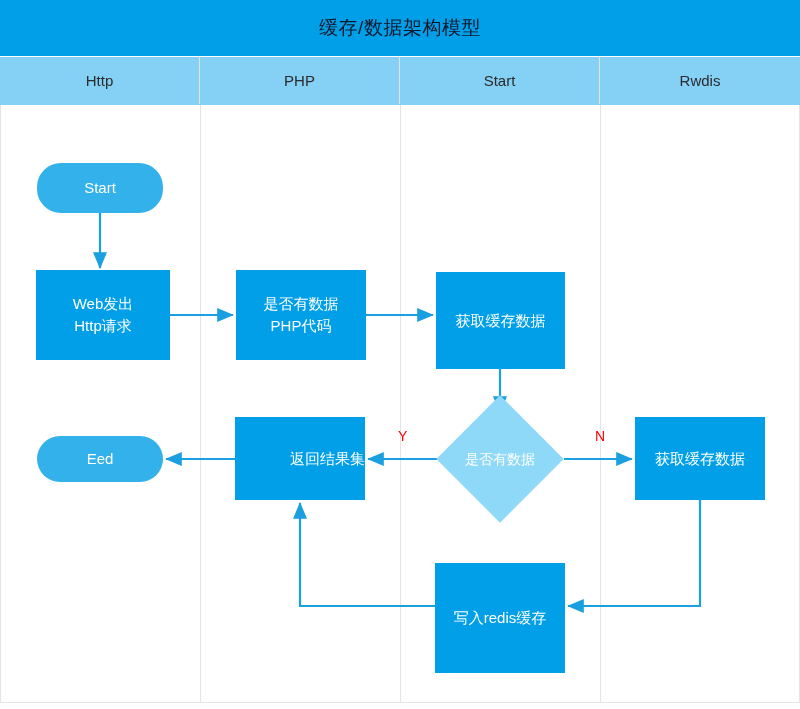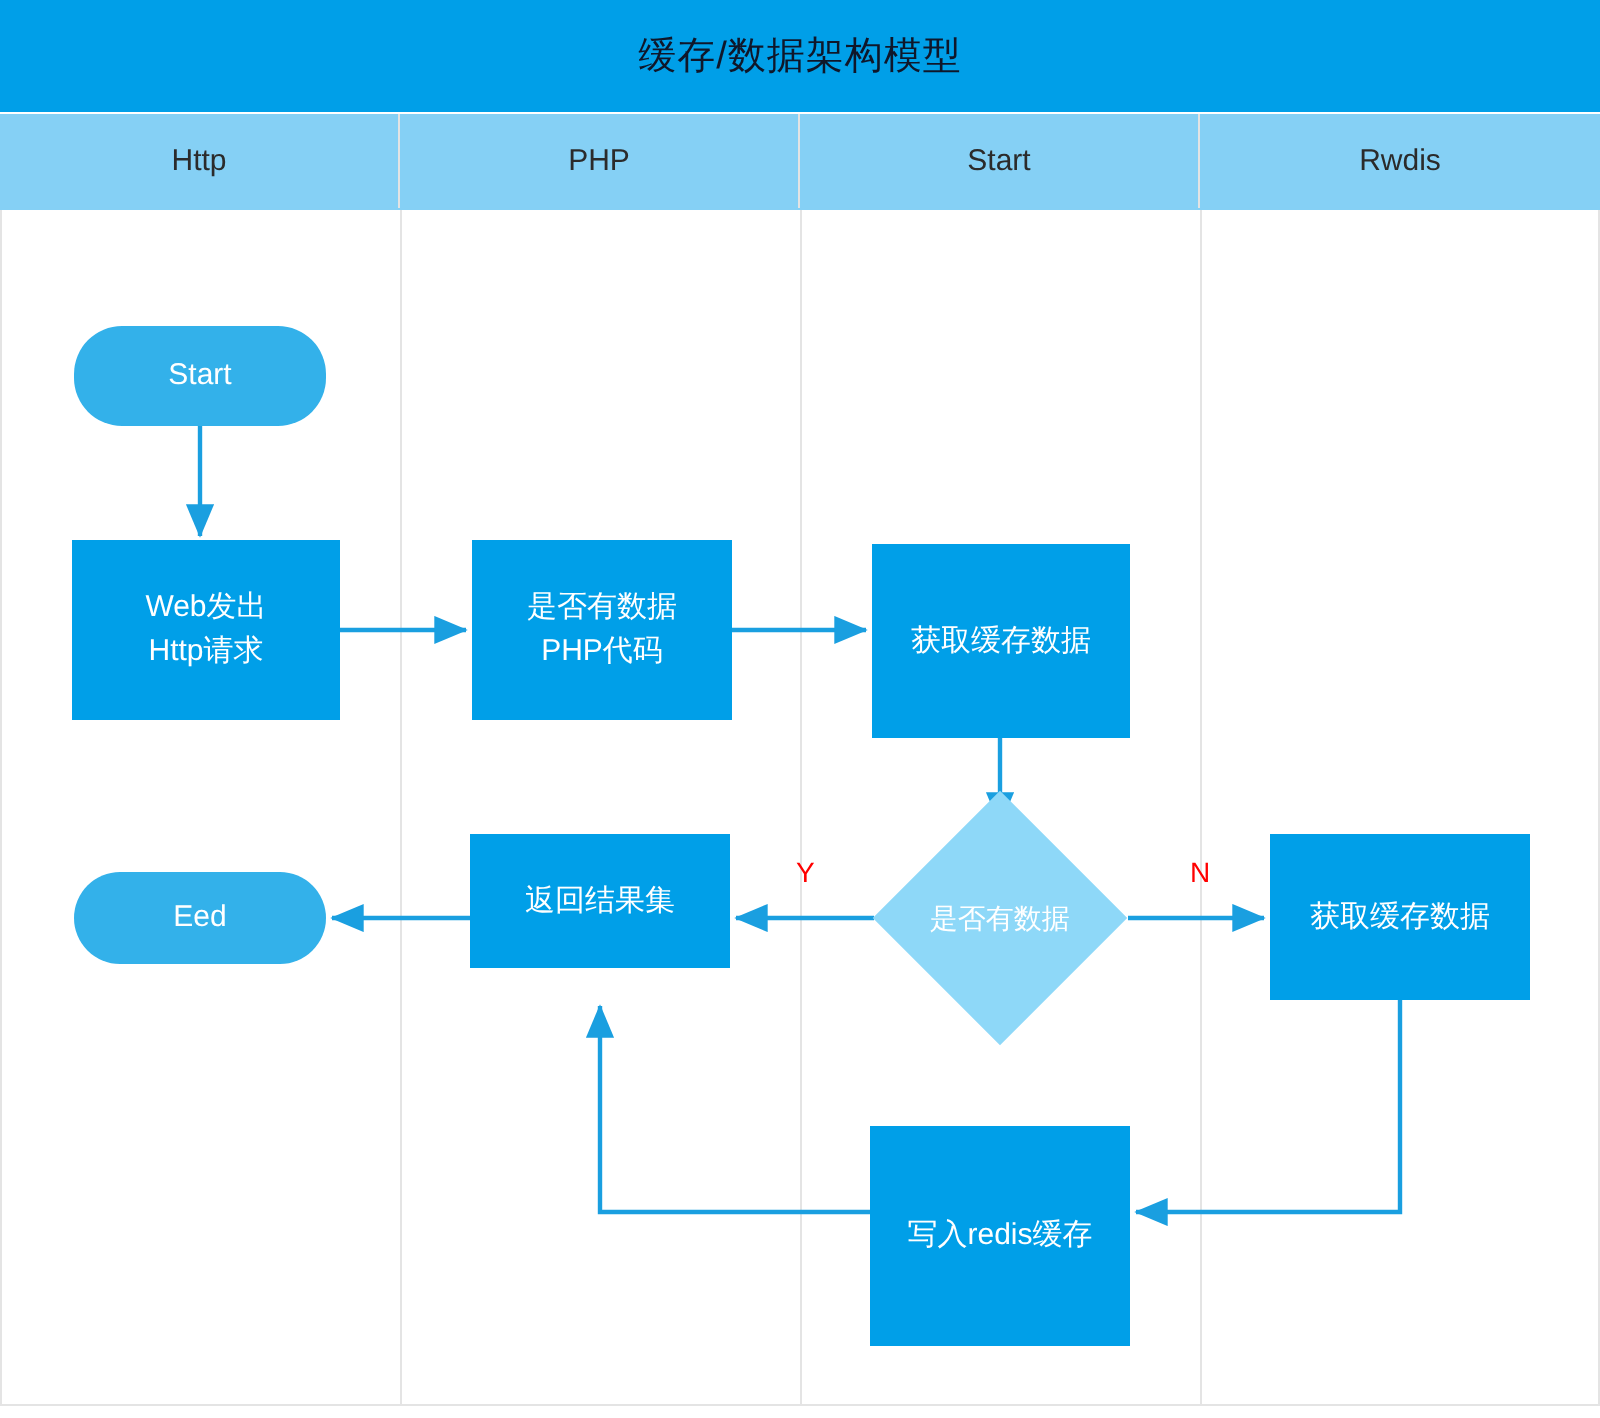--- a/index.html
+++ b/index.html
@@ -197,21 +197,21 @@
   </div>
 
   <div class="node process" style="left:436px; top:272px; width:129px; height:97px;">
     <span>获取缓存数据</span>
   </div>
 
   <div class="node decision" style="left:455px; top:414px; width:90px; height:90px;">
     <span class="decision-label">是否有数据</span>
   </div>
 
-  <div class="node process" style="left:235px; top:417px; width:130px; height:67px;">
+  <div class="node process" style="left:235px; top:417px; width:130px; height:83px;justify-content:flex-end;">
     <span>返回结果集</span>
   </div>
 
   <div class="node terminator" style="left:37px; top:436px; width:126px; height:46px;">
     <span>Eed</span>
   </div>
 
   <div class="node process" style="left:635px; top:417px; width:130px; height:83px;">
     <span>获取缓存数据</span>
   </div>

